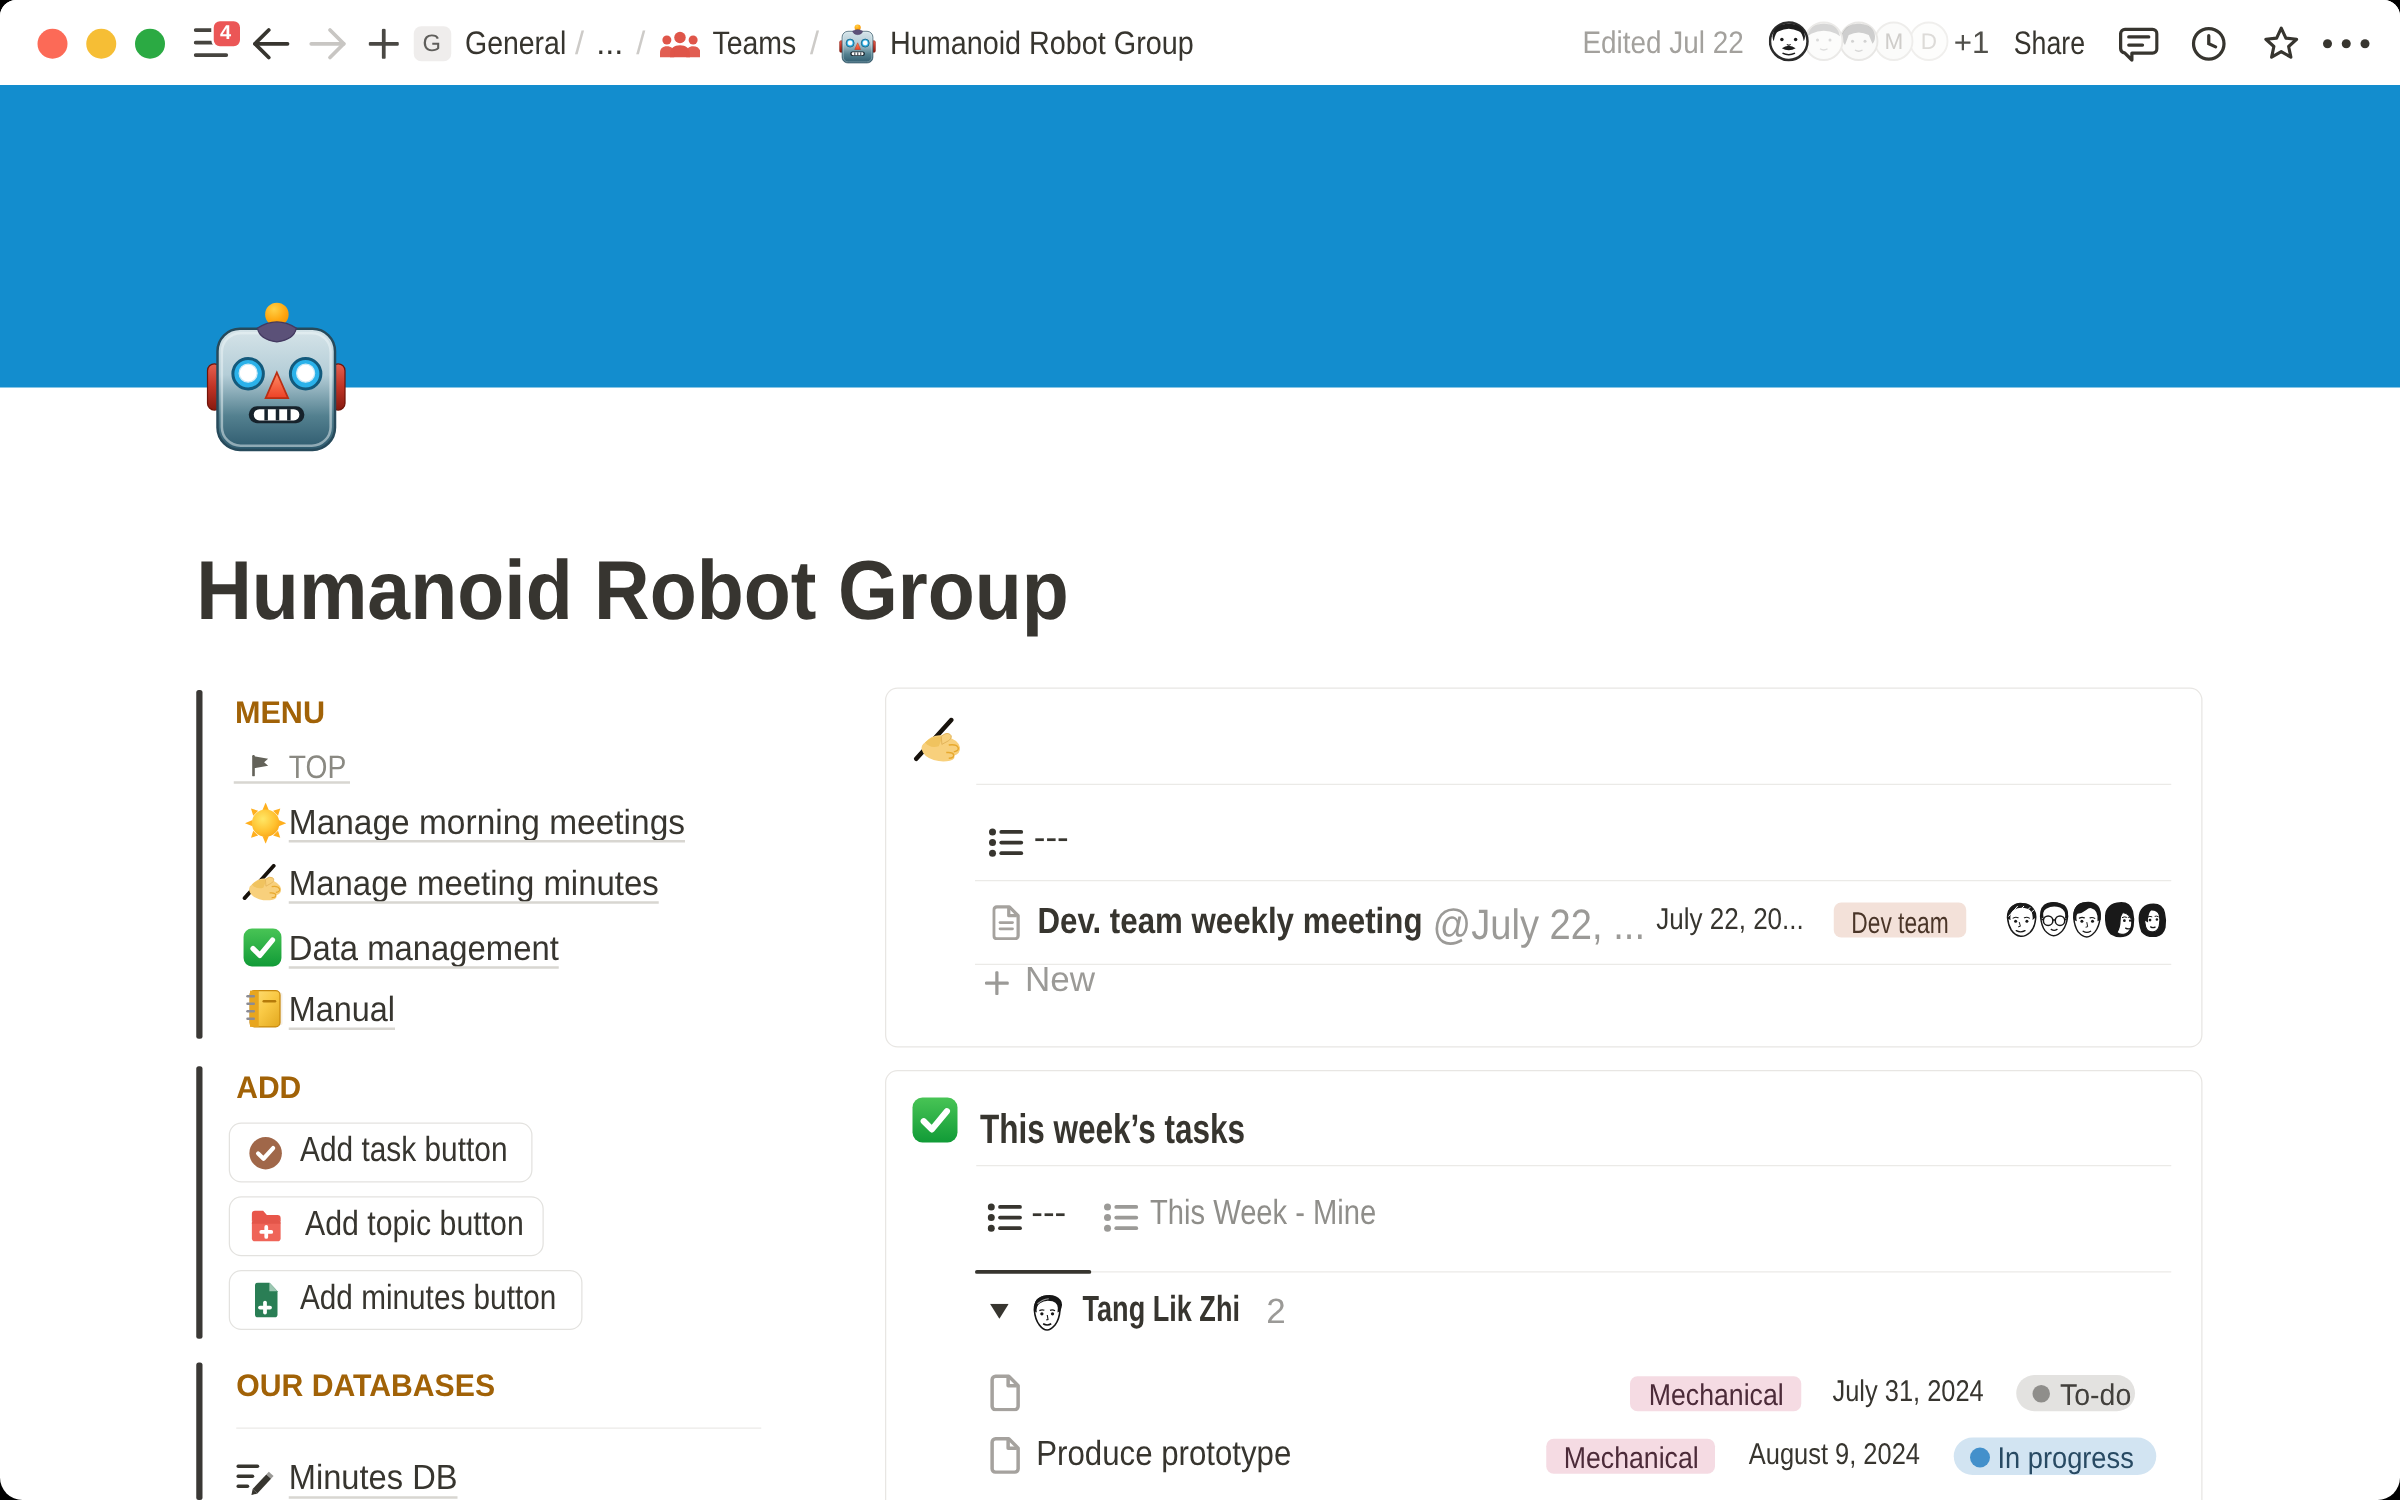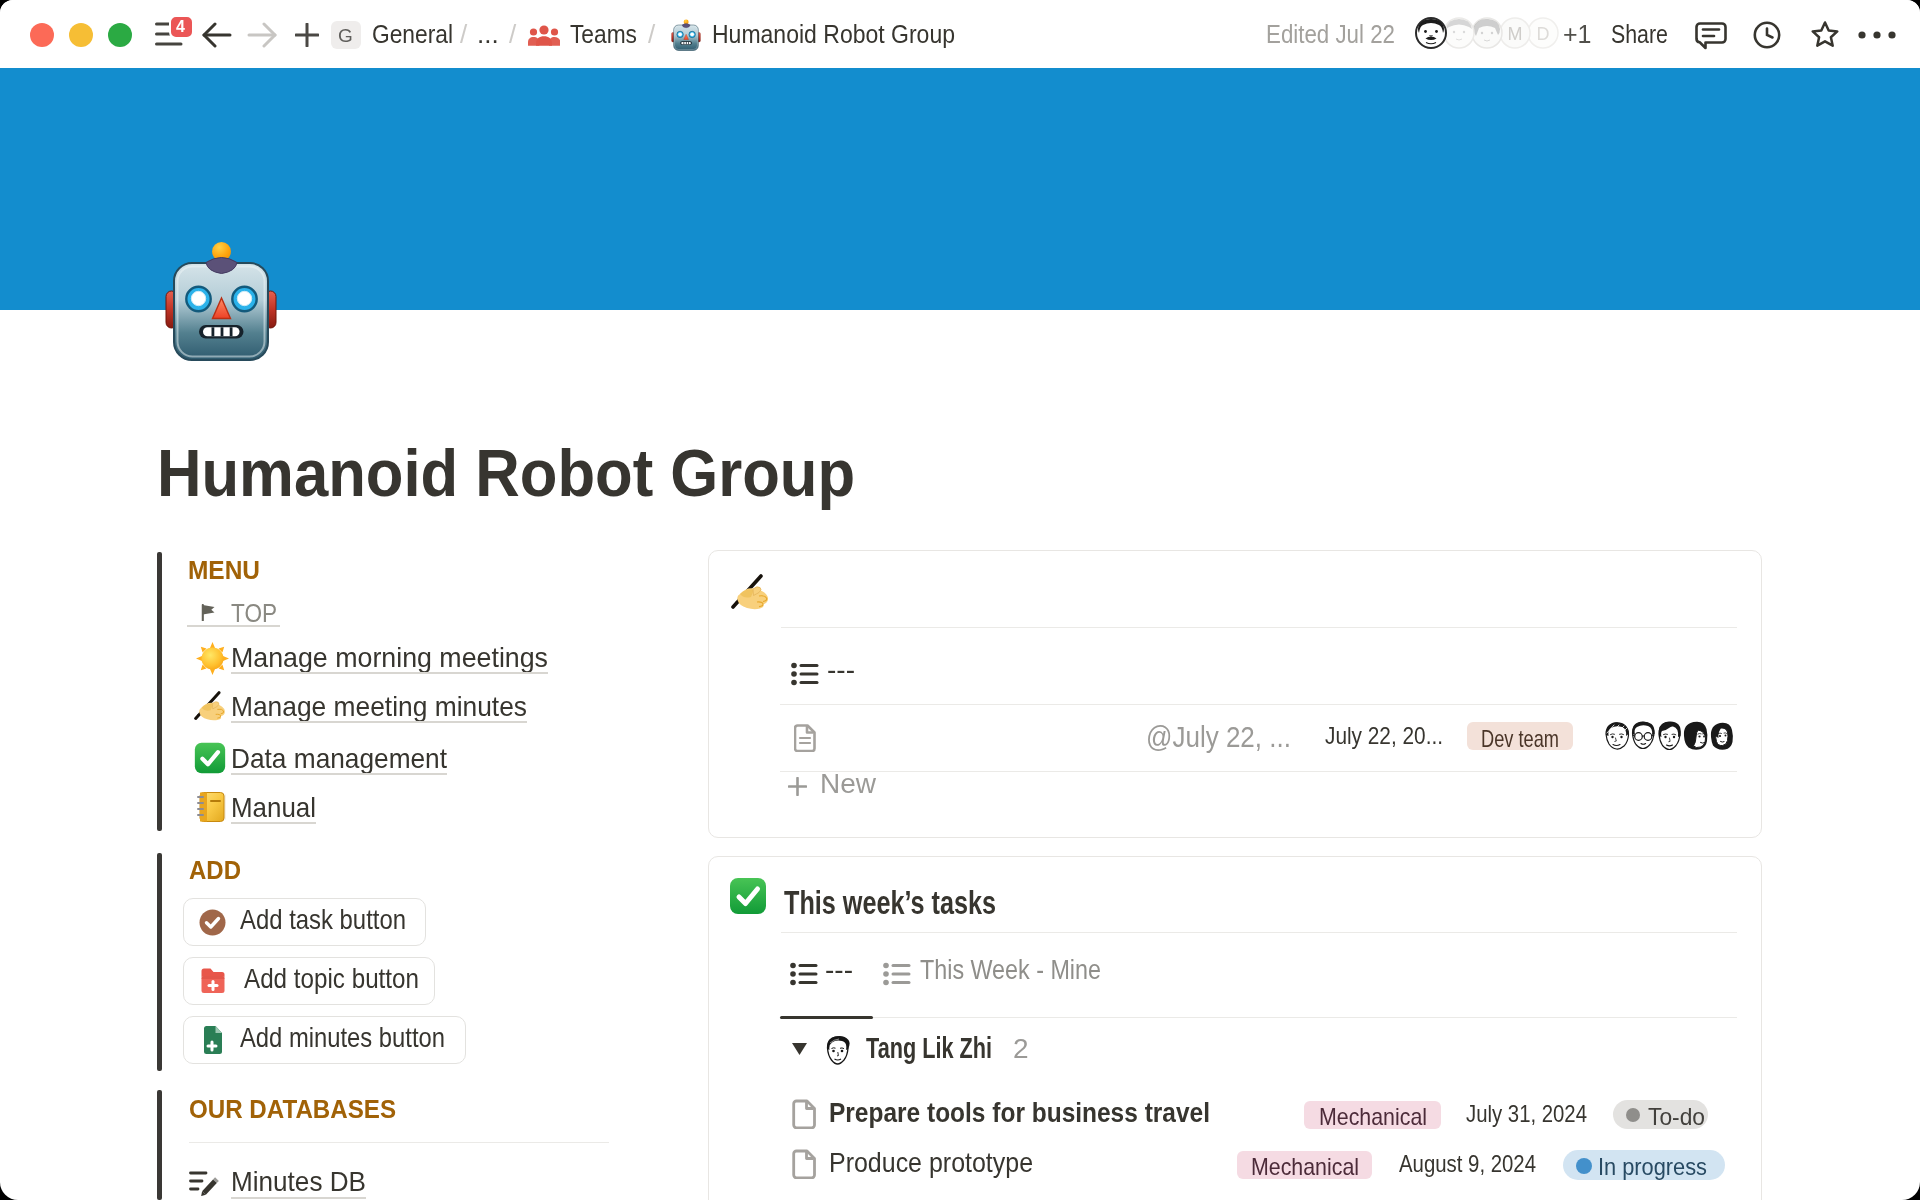--- a/index.html
+++ b/index.html
@@ -388,21 +388,22 @@
 <div class="abs" id="ic-doc1" style="left:794px;top:724px">
       <svg width="22" height="28" viewBox="0 0 22 28">
 <path d="M3.5 1.5 h10 l7 7 v16 a2.5 2.5 0 0 1 -2.5 2.5 h-14.5 a2.5 2.5 0 0 1 -2.5 -2.5 v-20.5 a2.5 2.5 0 0 1 2.5 -2.5 z" fill="none" stroke="#a5a29e" stroke-width="2.6" stroke-linejoin="round"></path>
 <path d="M13 2 v6.5 h6.5" fill="none" stroke="#a5a29e" stroke-width="2.6" stroke-linejoin="round"></path>
 <g stroke="#a5a29e" stroke-width="2.2" stroke-linecap="round">
           <line x1="6" y1="14" x2="16" y2="14"></line>
           <line x1="6" y1="19" x2="16" y2="19"></line>
         </g>
 </svg>
     </div>
-<div class="t gray" style="left:1146px;top:723px;font-size:29px"><span class="fit" style="transform:scaleX(0.8971)">@July 22, ...</span></div>
+<div class="t" style="left:830px;top:723px;font-size:29px;font-weight:700"><span class="fit" style="transform:scaleX(0.8620)">Dev. team weekly meeting</span></div>
+<div class="t gray" style="left:1146px;top:723px;font-size:34px"><span class="fit" style="transform:scaleX(0.8971)">@July 22, ...</span></div>
 <div class="t" style="left:1325px;top:724px;font-size:24px"><span class="fit" style="transform:scaleX(0.8671)">July 22, 20...</span></div>
 <div class="pill" style="left:1467px;top:722px;width:106px;height:28px;background:#f3e1d9"></div>
 <div class="t" style="left:1481px;top:727px;font-size:24px;color:#4a3528"><span class="fit" style="transform:scaleX(0.7595)">Dev team</span></div>
 <div class="abs" id="avrow1" style="left:1602px;top:720px">
       <svg width="132" height="31" viewBox="0 0 132 31">
 <g stroke-linecap="round">
 
 <path d="M4 14 Q4 8 8 5 Q12 2 16 3 Q22 3 25 8 Q27 11 26.5 15 Q26 22 22 26 Q18 29.5 14.5 29 Q10 28.5 7 24 Q4.5 20 4 14 Z" fill="#fff" stroke="#191919" stroke-width="1.2"></path>
 <path d="M4 15 Q3.5 7 9 4 Q14 1 20 3.5 Q26 6 26.5 14 L24 16 Q25 9 20 7 Q14 5 9 8 Q5.5 10.5 6.5 16 Z" fill="#191919"></path>
 <path d="M5 13 L12 5 M9 14 L17 5 M14 14 L22 6 M19 14 L25 8" stroke="#fff" stroke-width="0.8"></path>
@@ -522,21 +523,20 @@
     </div>
 <div class="t" style="left:866px;top:1034px;font-size:29px;font-weight:700"><span class="fit" style="transform:scaleX(0.7472)">Tang Lik Zhi</span></div>
 <div class="t gray" style="left:1013px;top:1035px;font-size:28px">2</div>
 
 <div class="abs" id="ic-doc2" style="left:792px;top:1099px">
       <svg width="26" height="30" viewBox="0 0 26 30">
 <path d="M4.5 2 h10.5 l7.5 7.5 v16.5 a2.8 2.8 0 0 1 -2.8 2.8 h-15.2 a2.8 2.8 0 0 1 -2.8 -2.8 v-21.2 a2.8 2.8 0 0 1 2.8 -2.8 z" fill="none" stroke="#a5a29e" stroke-width="2.8" stroke-linejoin="round"></path>
 <path d="M14.5 2.5 v7 h7" fill="none" stroke="#a5a29e" stroke-width="2.8" stroke-linejoin="round"></path>
 </svg>
     </div>
-<div class="t" style="left:829px;top:1099px;font-size:28px;font-weight:700"><span class="fit" style="transform:scaleX(0.8744)">Prepare tools for business travel</span></div>
 <div class="pill" style="left:1304px;top:1101px;width:137px;height:28px;background:#f5dbe3"></div>
 <div class="t" style="left:1319px;top:1105px;font-size:24px;color:#4c2b39"><span class="fit" style="transform:scaleX(0.8896)">Mechanical</span></div>
 <div class="t" style="left:1466px;top:1102px;font-size:24px"><span class="fit" style="transform:scaleX(0.8475)">July 31, 2024</span></div>
 <div class="pill" style="left:1613px;top:1100px;width:95px;height:29px;border-radius:15px;background:#e3e2e0"></div>
 <div class="abs" style="left:1626px;top:1108px;width:14px;height:14px;border-radius:50%;background:#8f8e8b"></div>
 <div class="t" style="left:1648px;top:1105px;font-size:24px;color:#42403c"><span class="fit" style="transform:scaleX(0.9493)">To-do</span></div>
 
 <div class="abs" id="ic-doc3" style="left:792px;top:1149px">
       <svg width="26" height="30" viewBox="0 0 26 30">
 <path d="M4.5 2 h10.5 l7.5 7.5 v16.5 a2.8 2.8 0 0 1 -2.8 2.8 h-15.2 a2.8 2.8 0 0 1 -2.8 -2.8 v-21.2 a2.8 2.8 0 0 1 2.8 -2.8 z" fill="none" stroke="#a5a29e" stroke-width="2.8" stroke-linejoin="round"></path>

